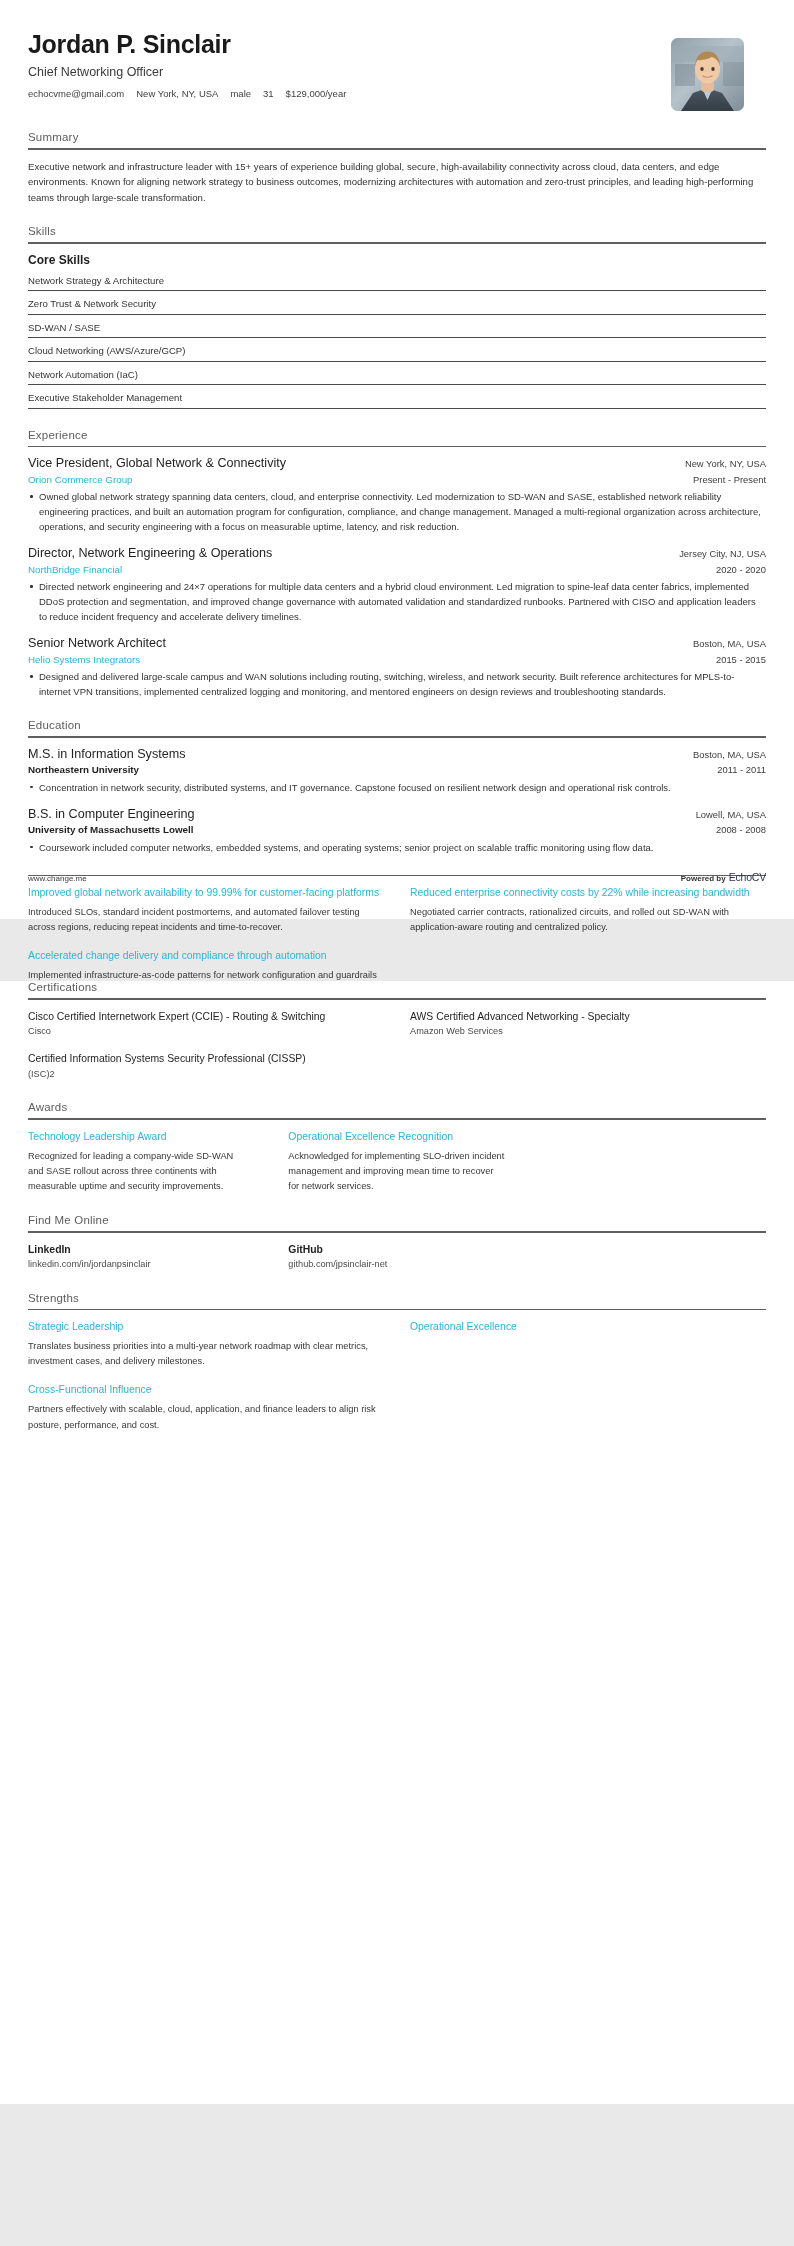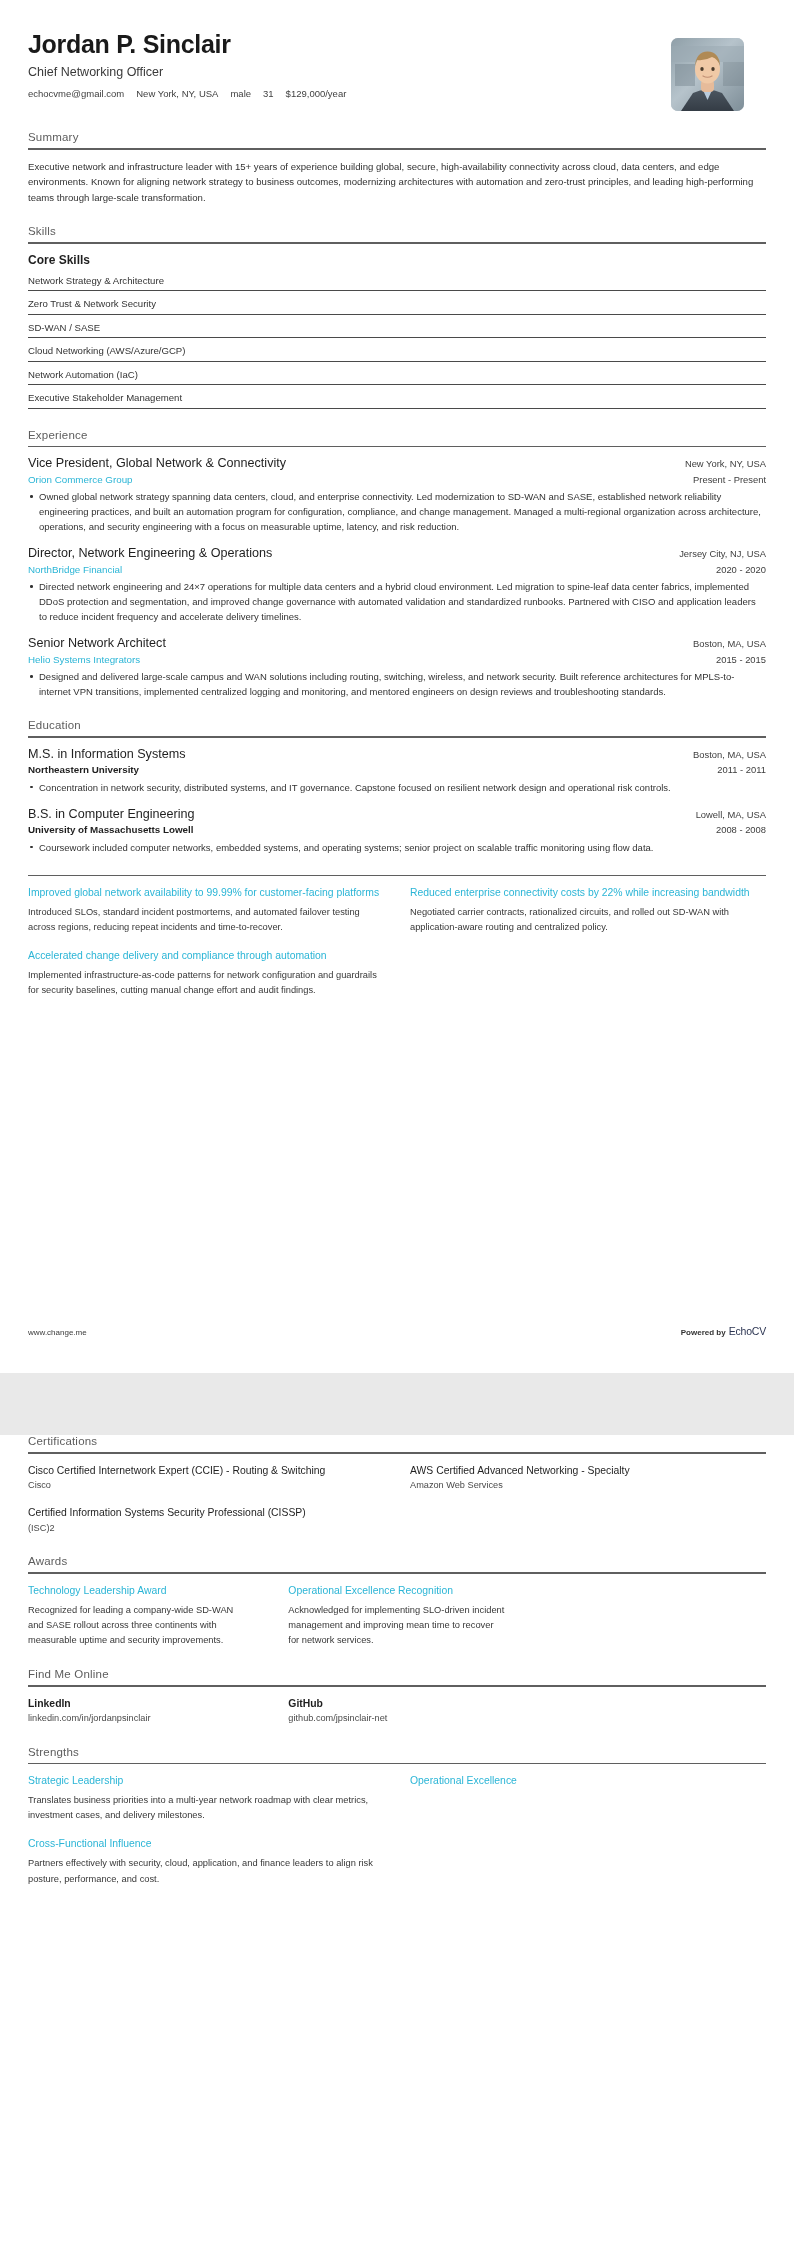--- a/index.html
+++ b/index.html
@@ -9,21 +9,21 @@
     font-family: "Liberation Sans", sans-serif;
     color: #2f2f2f;
     -webkit-font-smoothing: antialiased;
   }
   .page {
     width: 794px;
     background: #ffffff;
     position: relative;
     padding: 0 28px;
   }
-  .page-1 { height: 1373px; }
+  .page-1 { height: 919px; }
   .page-2 { height: 1123px; }
 
   
   .header {
     display: flex;
     justify-content: space-between;
     align-items: flex-start;
     padding-top: 30px;
   }
   .name {
@@ -463,18 +463,18 @@
     <div class="grid-2">
       <div>
         <div class="card-title-accent">Strategic Leadership</div>
         <div class="card-body">Translates business priorities into a multi-year network roadmap with clear metrics, investment cases, and delivery milestones.</div>
       </div>
       <div>
         <div class="card-title-accent">Operational Excellence</div>
       </div>
       <div>
         <div class="card-title-accent">Cross-Functional Influence</div>
-        <div class="card-body">Partners effectively with security, cloud, application, and finance leaders to align risk posture, performance, and cost.</div>
+        <div class="card-body">Partners effectively with scalable, cloud, application, and finance leaders to align risk posture, performance, and cost.</div>
       </div>
     </div>
   </div>
 
 </div>
 
 </body></html>

